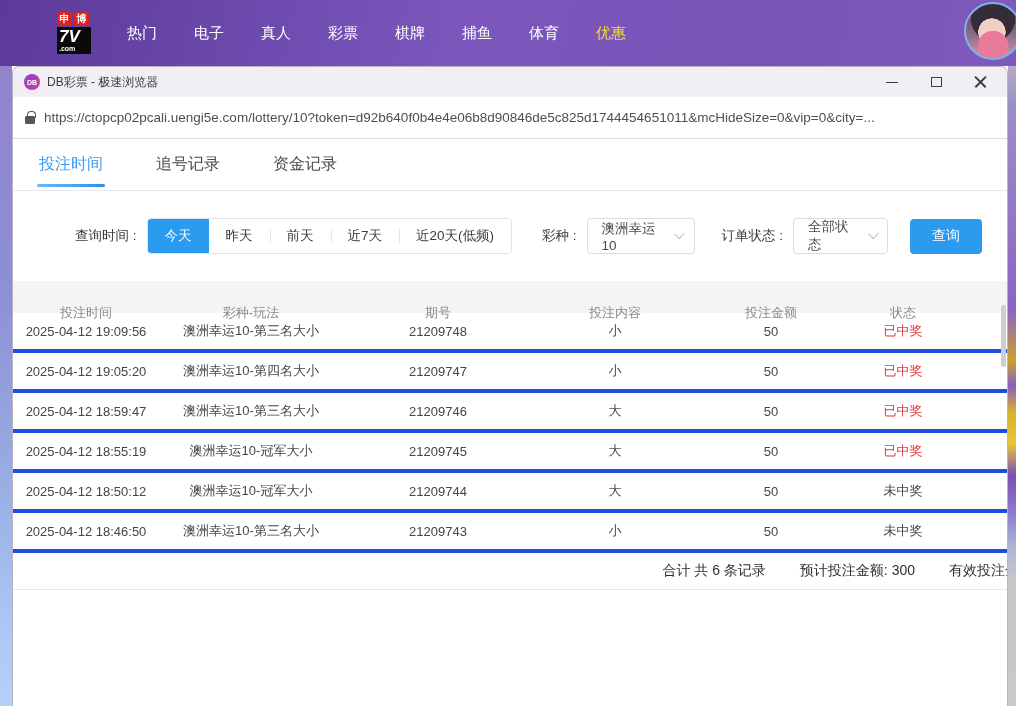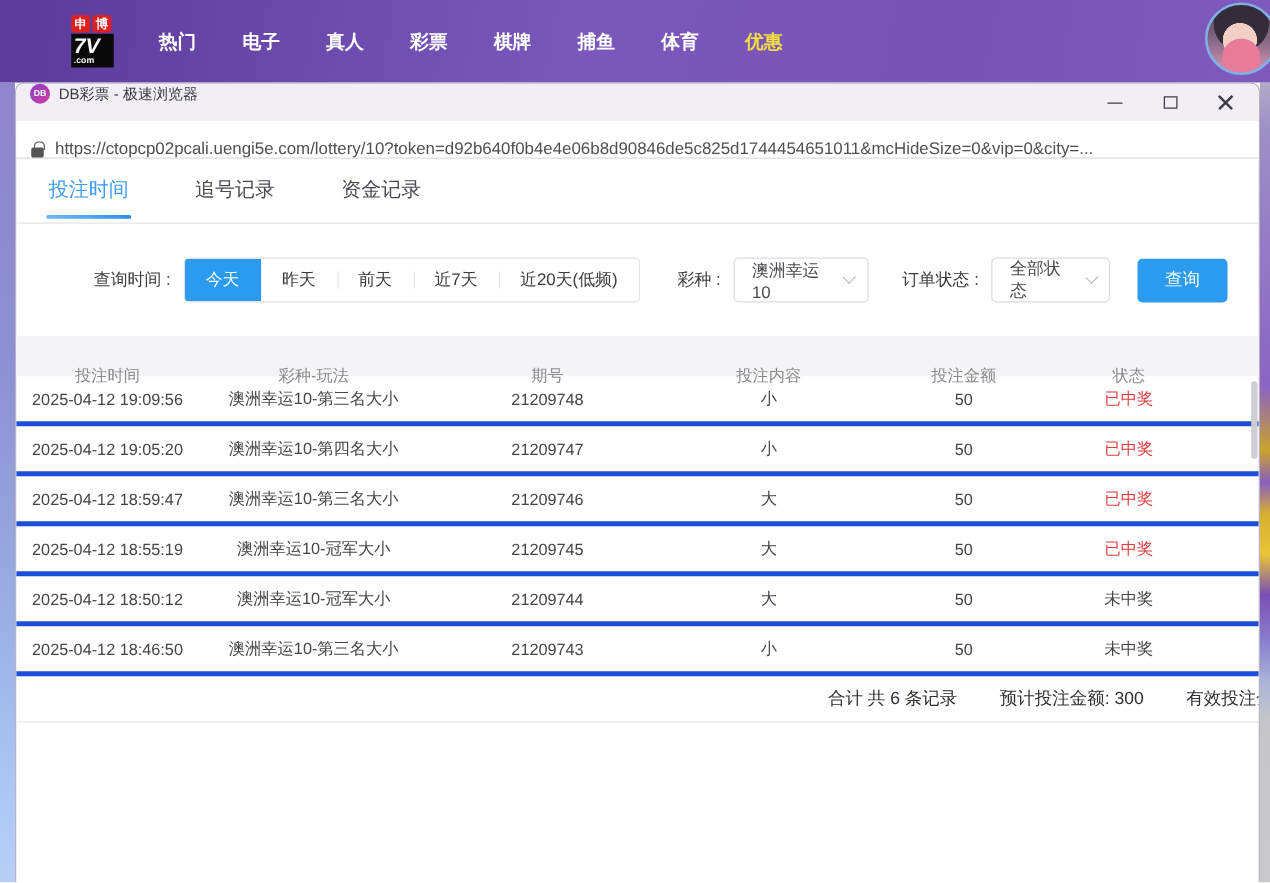--- a/index.html
+++ b/index.html
@@ -11,59 +11,59 @@
     background:linear-gradient(100deg,#5b3a9a 0%,#7b57bc 45%,#7a53b6 75%,#8059bd 100%);
     position:relative; }
   .logo { margin-left:57px; width:34px; cursor:pointer; }
   .logo-reds { display:flex; gap:2px; margin-bottom:1px; }
   .logo-red { width:15px; height:14px; background:#e01f1f; border-radius:3px; color:#fff;
     font-size:10px; font-weight:bold; display:flex; align-items:center; justify-content:center; }
   .logo-black { background:#0a0a0a; border-radius:0; padding:1px 2px 2px; text-align:left; }
   .logo-7v { color:#fff; font-weight:bold; font-size:17px; line-height:17px; letter-spacing:0px; font-style:italic; }
   .logo-com { color:#fff; font-weight:bold; font-size:7px; line-height:7px; }
   .nav { display:flex; margin-left:36px; gap:37px; }
-  .nav-item { color:#fff; font-size:15px; font-weight:bold; cursor:pointer; white-space:nowrap; }
+  .nav-item { color:#fff; font-size:15px; font-weight:normal; cursor:pointer; white-space:nowrap; }
   .nav-item.hl { color:#f0df3e; }
   .avatar { position:absolute; right:-6px; top:2px; width:58px; height:58px; border-radius:50%;
     border:2px solid #7fb0e8; overflow:hidden; cursor:pointer;
     background:
       radial-gradient(circle at 50% 78%, #e87a9a 0 30%, transparent 31%),
       radial-gradient(circle at 48% 52%, #f2cfc5 0 34%, transparent 35%),
       radial-gradient(circle at 50% 28%, #352c3a 0 46%, transparent 47%),
       linear-gradient(180deg,#4a3c52 0%,#8a6a8a 55%,#d897ae 100%); }
 
   
   .frame { display:flex; height:640px; }
   .strip-left { width:12px; background:linear-gradient(180deg,#9184cc 0%,#8d90d4 35%,#96a8e0 60%,#a2bcee 78%,#aec9f6 90%,#b7cff8 100%); }
   .strip-right { width:8px; background:linear-gradient(180deg,
       #b2aac6 0%, #9c8fc6 6%, #8b63c4 38%, #caa22e 46%, #8a5ec0 50%,
       #d8b030 54%, #e9c438 59%, #7a4fb5 64%, #8b7fd0 70%, #aab4d8 75%,
       #c6c6ca 80%, #c9c9cc 100%); }
   .window { flex:1; background:#fff; border:1px solid #bab3c2; border-bottom:none;
     border-radius:7px 7px 0 0; display:flex; flex-direction:column; position:relative; overflow:hidden; }
 
   
-  .titlebar { height:30px; background:#f1eff3; display:flex; 
+  .titlebar { height:30px; background:#f1eff3; display:flex; align-items:center;
     padding:0 8px 0 11px; border-radius:7px 7px 0 0; }
   .win-icon { width:16px; height:16px; border-radius:50%;
     background:linear-gradient(135deg,#8a3fd0,#d03f9a); color:#fff; font-size:7px; font-weight:bold;
     display:flex; align-items:center; justify-content:center; }
   .win-title { margin-left:7px; font-size:12px; color:#3a3a40; }
   .win-controls { margin-left:auto; display:flex; align-items:center; gap:14px; padding-right:4px; }
   .ctrl { width:30px; height:24px; display:flex; align-items:center; justify-content:center; cursor:pointer; }
   .ic-min { width:12px; height:0; border-top:1.6px solid #3c3c42; }
   .ic-max { width:11px; height:10px; border:1.6px solid #3c3c42; }
   .ic-close { position:relative; width:13px; height:13px; }
   .ic-close::before,.ic-close::after { content:""; position:absolute; left:-1px; top:5.6px;
     width:15px; height:1.6px; background:#3c3c42; }
   .ic-close::before { transform:rotate(45deg); } .ic-close::after { transform:rotate(-45deg); }
 
   
-  .urlbar { height:30px; background:#fff; border-bottom:1px solid #dddde2;
-    display:flex; align-items:flex-end; padding:0 12px; cursor:text; }
+  .urlbar { height:42px; background:#fff; border-bottom:1px solid #dddde2;
+    display:flex; align-items:center; padding:0 12px; cursor:text; }
   .lock { position:relative; width:10px; height:8px; background:#555; border-radius:1.5px; margin-top:4px; }
   .lock::before { content:""; position:absolute; left:1.5px; top:-5px; width:7px; height:6px;
     border:1.6px solid #555; border-bottom:none; border-radius:4px 4px 0 0; }
   .url-text { margin-left:9px; font-size:13.5px; color:#4e4e55; white-space:nowrap; overflow:hidden; }
 
   
   .tabbar { height:52px; display:flex; align-items:center; padding-left:26px;
     border-bottom:1px solid #e6e6ec; gap:53px; }
   .tab { font-size:16px; color:#4a4a55; cursor:pointer; position:relative; height:100%;
     display:flex; align-items:center; }

